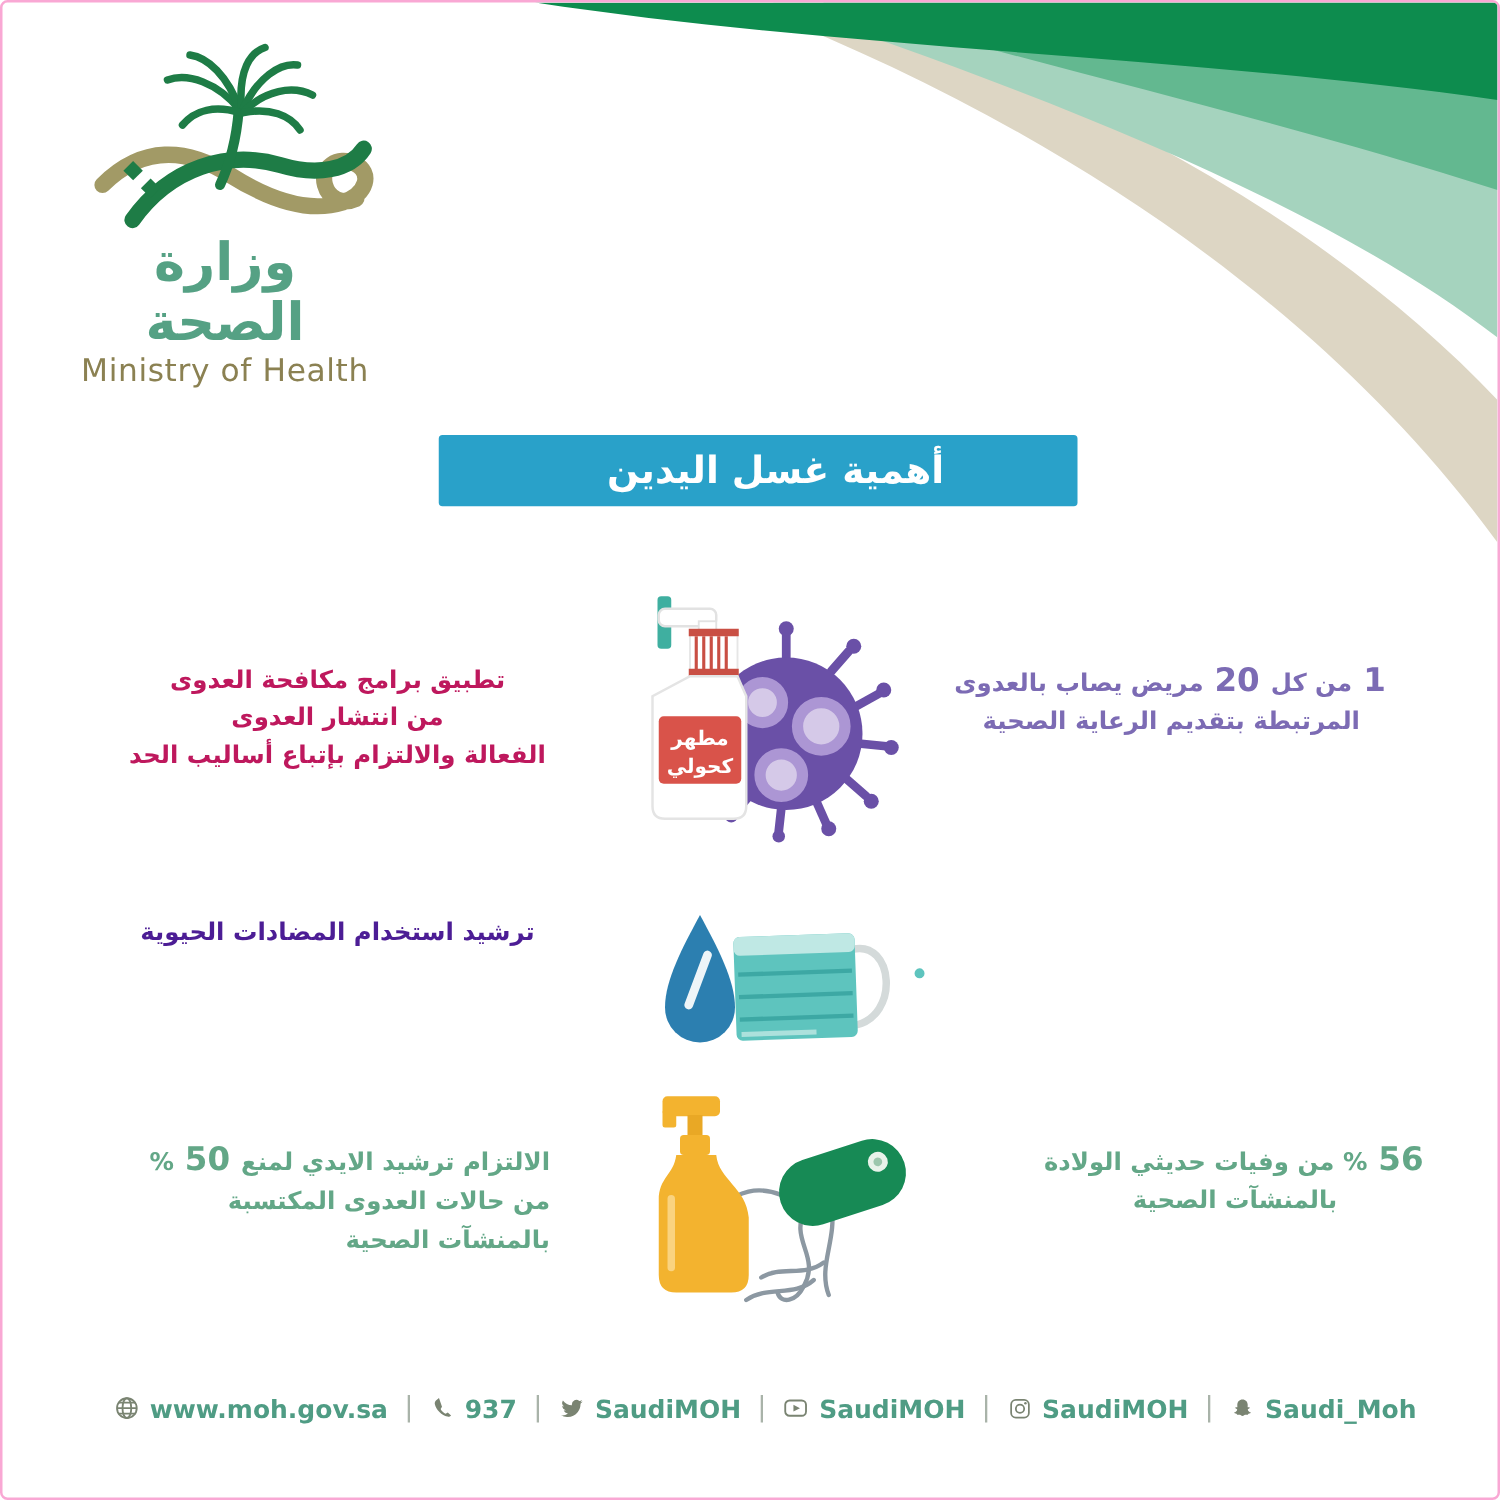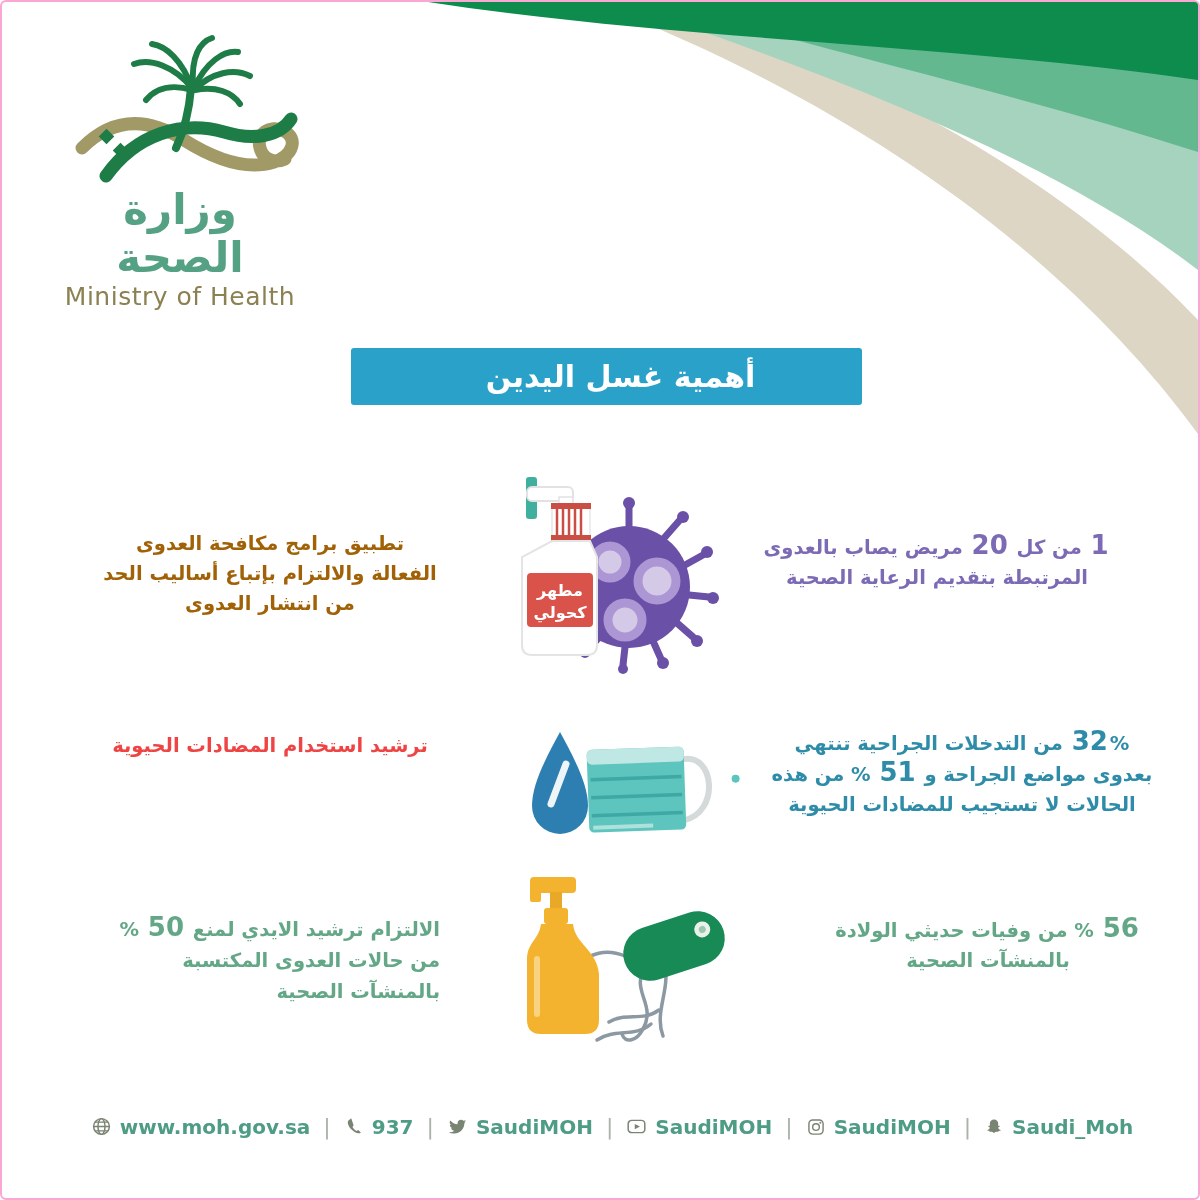--- a/index.html
+++ b/index.html
@@ -14,24 +14,24 @@
   .logo-en{font-size:25px;color:#8B8152;letter-spacing:.5px;line-height:30px;}
   
   .banner{position:absolute;left:349px;top:346px;width:483px;height:57px;background:#29A1C9;
           border-radius:3px;color:#fff;font-size:30px;font-weight:bold;text-align:center;
           line-height:57px;padding-left:28px;}
   
   .tblock{position:absolute;font-weight:bold;font-size:19.5px;}
   .tblock .line{line-height:30px;}
   .tblock .big{font-size:26px;font-weight:bold;line-height:1;padding:0 2px;}
   .s1{color:#7C6BB4;}
-  .s1l{left:92px;top:527px;width:352px;text-align:center;color:#a16207;}
+  .s1l{left:92px;top:527px;width:352px;text-align:center;color:#be185d;}
   .s1r{left:742px;top:530px;width:386px;text-align:center;}
   .s2{color:#2E8CA9;}
-  .s2l{left:90px;top:729px;width:356px;text-align:center;color:#ef4444;}
+  .s2l{left:90px;top:729px;width:356px;text-align:center;color:#4c1d95;}
   .s2r{left:745px;top:726px;width:430px;text-align:center;}
   .s3{color:#63A787;}
   .s3l{left:95px;top:912px;width:343px;text-align:right;}
   .s3l .line{line-height:31px;}
   .s3r{left:830px;top:913px;width:312px;text-align:center;}
   .icon-svg{position:absolute;}
   
   .footer{position:absolute;left:0;top:1112px;width:100%;display:flex;justify-content:center;
           align-items:center;font-size:20px;font-weight:600;color:#4F9C84;margin-left:12px;}
   .f-item{display:flex;align-items:center;gap:8px;}
@@ -73,22 +73,22 @@
       </g>
     </svg>
     <div class="logo-ar" dir="rtl">وزارة الصحة</div>
     <div class="logo-en">Ministry of Health</div>
   </div>
 
   <div class="banner" dir="rtl">أهمية غسل اليدين</div>
 
   <div class="tblock s1 s1l">
       <div class="line" dir="rtl"><span>تطبيق برامج مكافحة العدوى</span></div>
+      <div class="line" dir="rtl"><span>من انتشار العدوى</span></div>
       <div class="line" dir="rtl"><span>الفعالة والالتزام بإتباع أساليب الحد</span></div>
-      <div class="line" dir="rtl"><span>من انتشار العدوى</span></div>
     </div>
 
   <svg class="icon-svg" style="left:495px;top:463px;" width="240" height="210" viewBox="0 0 240 210">
 
     <g>
       <g stroke="#6A50A7" stroke-width="7" stroke-linecap="round">
         <line x1="132" y1="62" x2="132" y2="42"></line>
           <line x1="168" y1="72" x2="182" y2="56"></line>
         <line x1="188" y1="100" x2="206" y2="90"></line>
           <line x1="192" y1="130" x2="212" y2="132"></line>
@@ -157,25 +157,20 @@
       <rect x="68" y="32" width="97" height="15" rx="5" fill="#BFE8E4"></rect>
       <g stroke="#3DA8A4" stroke-width="3.5">
         <line x1="71" y1="62" x2="162" y2="62"></line>
         <line x1="71" y1="80" x2="162" y2="80"></line>
         <line x1="71" y1="98" x2="162" y2="98"></line>
       </g>
       <rect x="72" y="108" width="60" height="4" fill="#BFE8E4" opacity="0.8"></rect>
     </g>
   </svg>
 
-  <div class="tblock s2 s2r">
-      <div class="line" dir="rtl"><span class="big">32</span><span>% من التدخلات الجراحية تنتهي</span></div>
-      <div class="line" dir="rtl"><span>بعدوى مواضع الجراحة و </span><span class="big">51</span><span> % من هذه</span></div>
-      <div class="line" dir="rtl"><span>الحالات لا تستجيب للمضادات الحيوية</span></div>
-    </div>
 
   <div class="tblock s3 s3l">
       <div class="line" dir="rtl"><span>الالتزام ترشيد الايدي لمنع </span><span class="big">50</span><span> %</span></div>
       <div class="line" dir="rtl"><span>من حالات العدوى المكتسبة</span></div>
       <div class="line" dir="rtl"><span>بالمنشآت الصحية</span></div>
     </div>
 
   <svg class="icon-svg" style="left:495px;top:862px;" width="270" height="200" viewBox="0 0 270 200">
 
     <g stroke="#8C98A2" stroke-width="3.5" fill="none" stroke-linecap="round">

